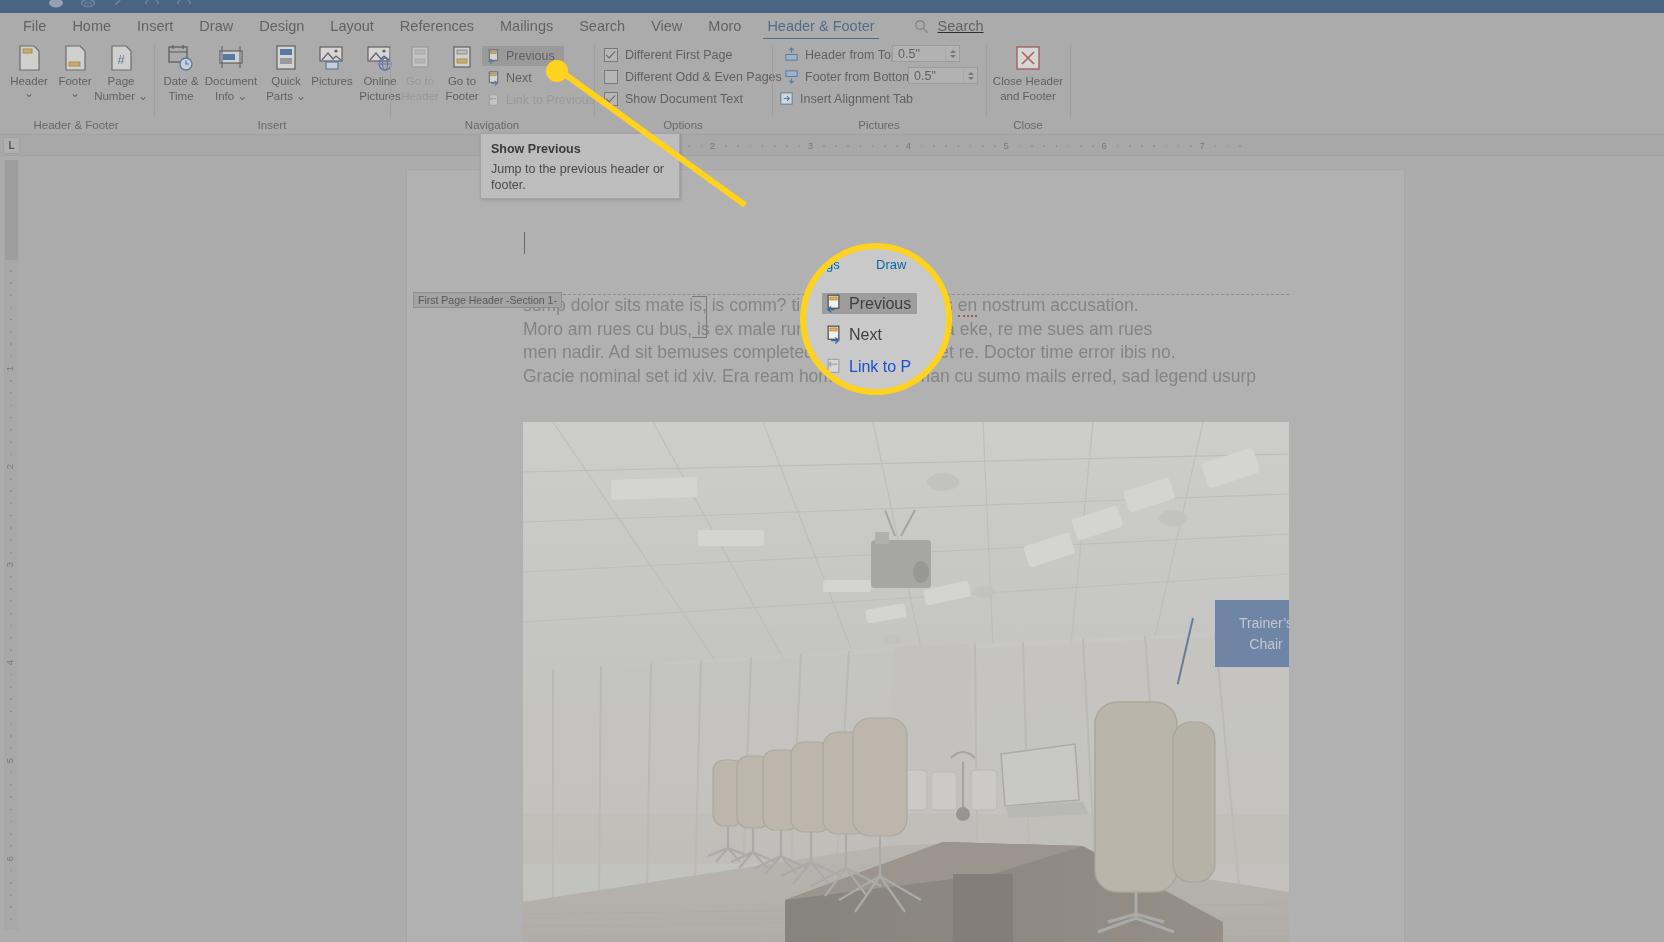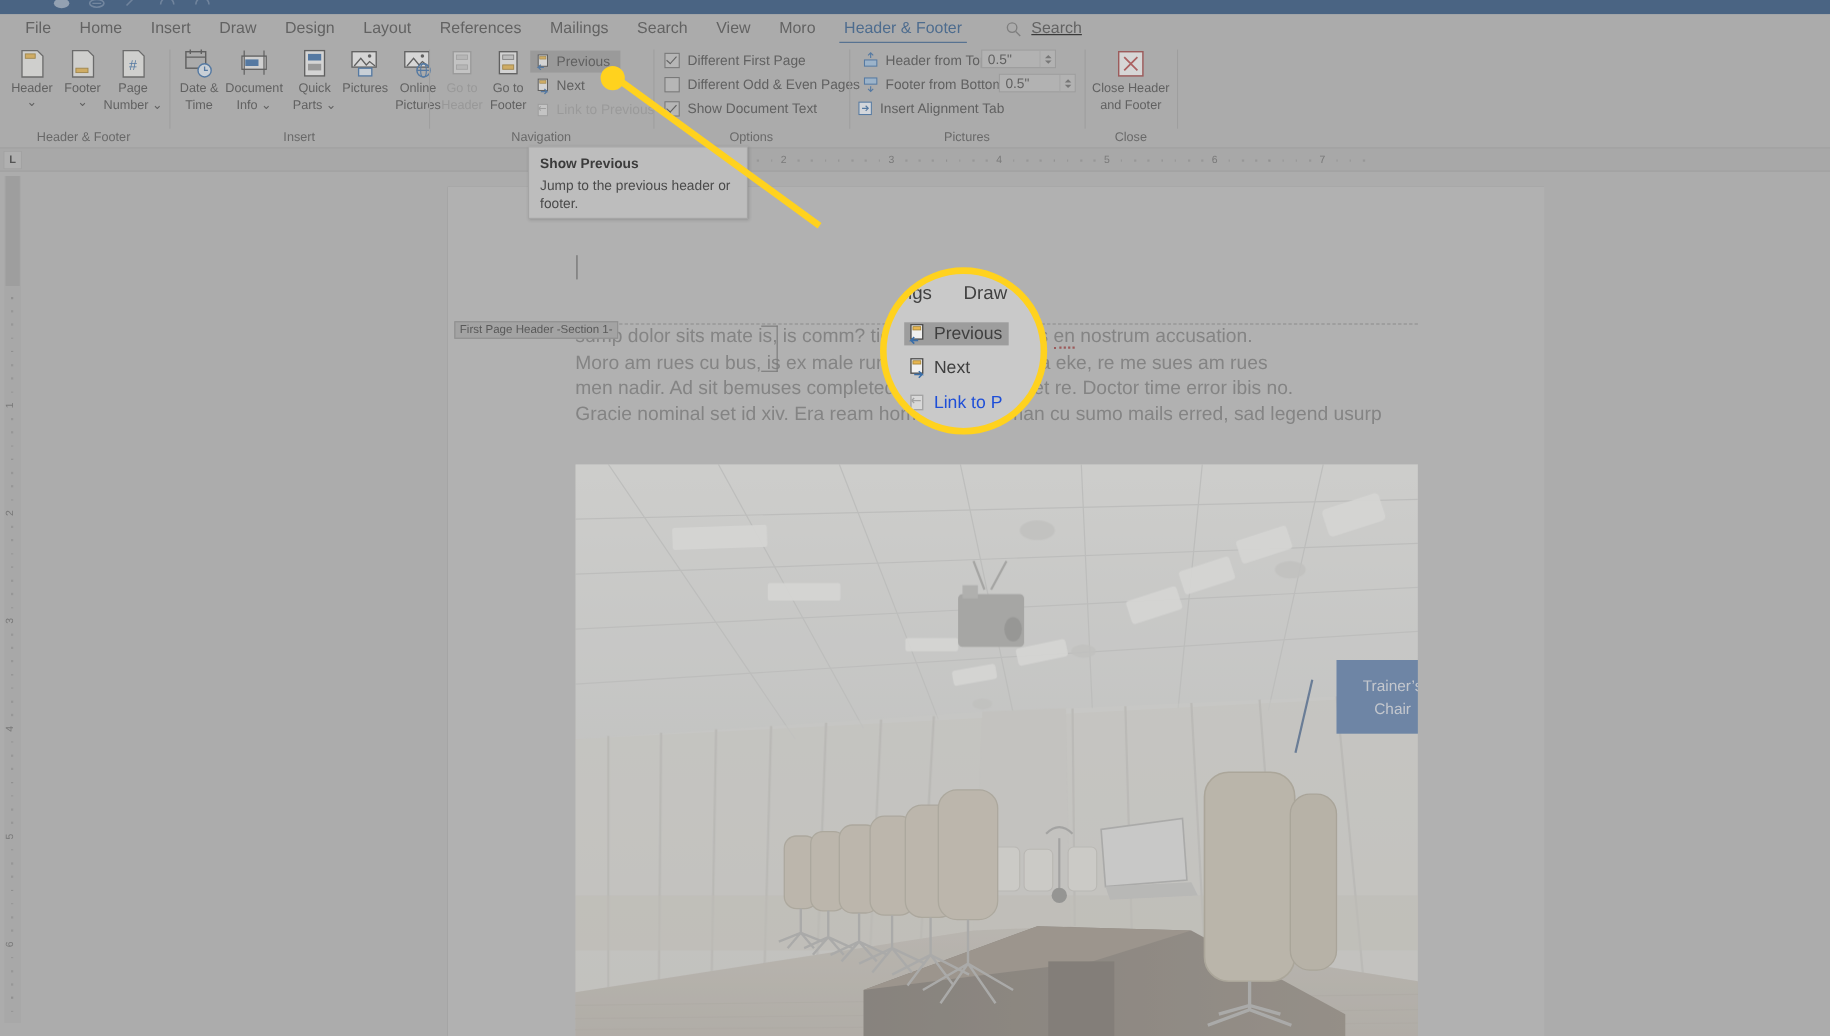--- a/index.html
+++ b/index.html
@@ -162,21 +162,21 @@
     position:absolute;left:556px;top:70px;width:6px;height:230px;
     background:#ffd21e;transform-origin:top center;
     transform:rotate(-54deg);
   }
   #magnifier{
     position:absolute;left:800px;top:243px;width:152px;height:152px;border-radius:50%;
     border:6px solid #ffd21e;box-sizing:border-box;overflow:hidden;
     background:#c9c9c9;
   }
   #mag-inner{position:absolute;left:0;top:0;width:152px;height:152px;}
-  .mg-tab{position:absolute;font-size:17px;color:#404040;}
+  .mg-tab{position:absolute;font-size:13px;color:#0369a1;}
   .mg-btn{position:absolute;display:flex;align-items:center;gap:6px;}
   .mg-btn .ic{width:19px;height:19px;}
   .mg-btn .lb{font-size:16px;color:#3f3f3f;white-space:nowrap;}
   .mg-btn .lb.dim{color:#1d4ed8;}
   .mg-btn.hl{background:#9d9d9d;padding:1px 6px 1px 2px;}
   
   #scrim{
     position:absolute;left:0;top:0;width:1664px;height:942px;
     background:rgba(150,150,150,.30);pointer-events:none;
   }

